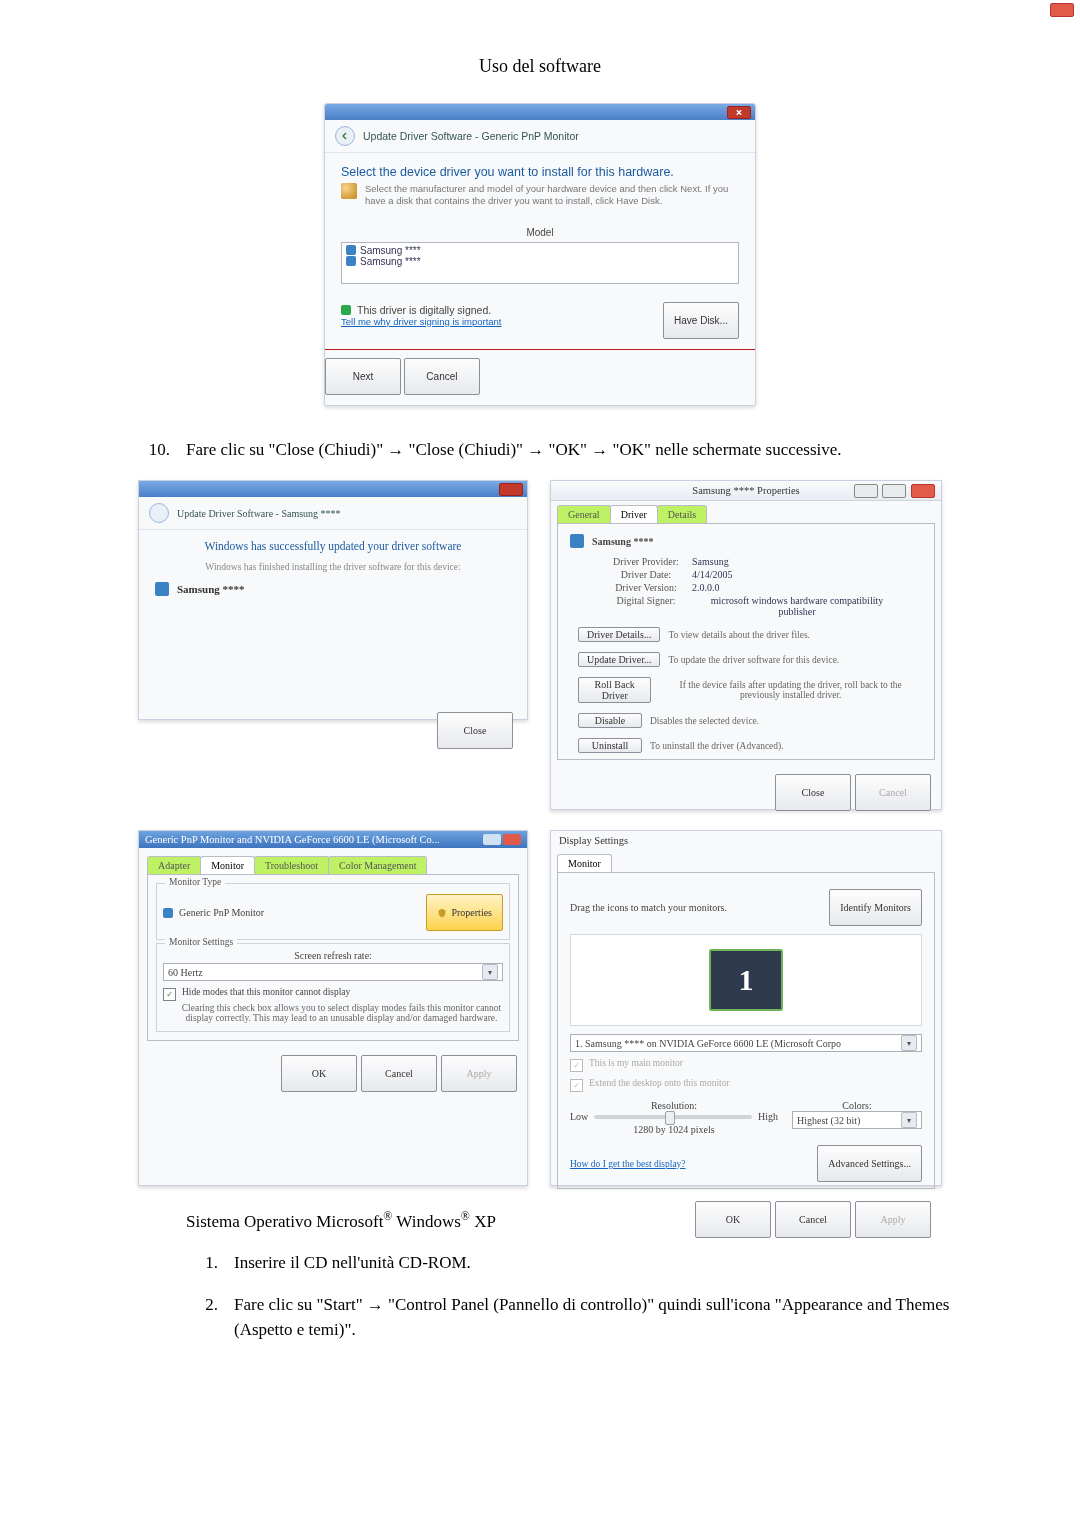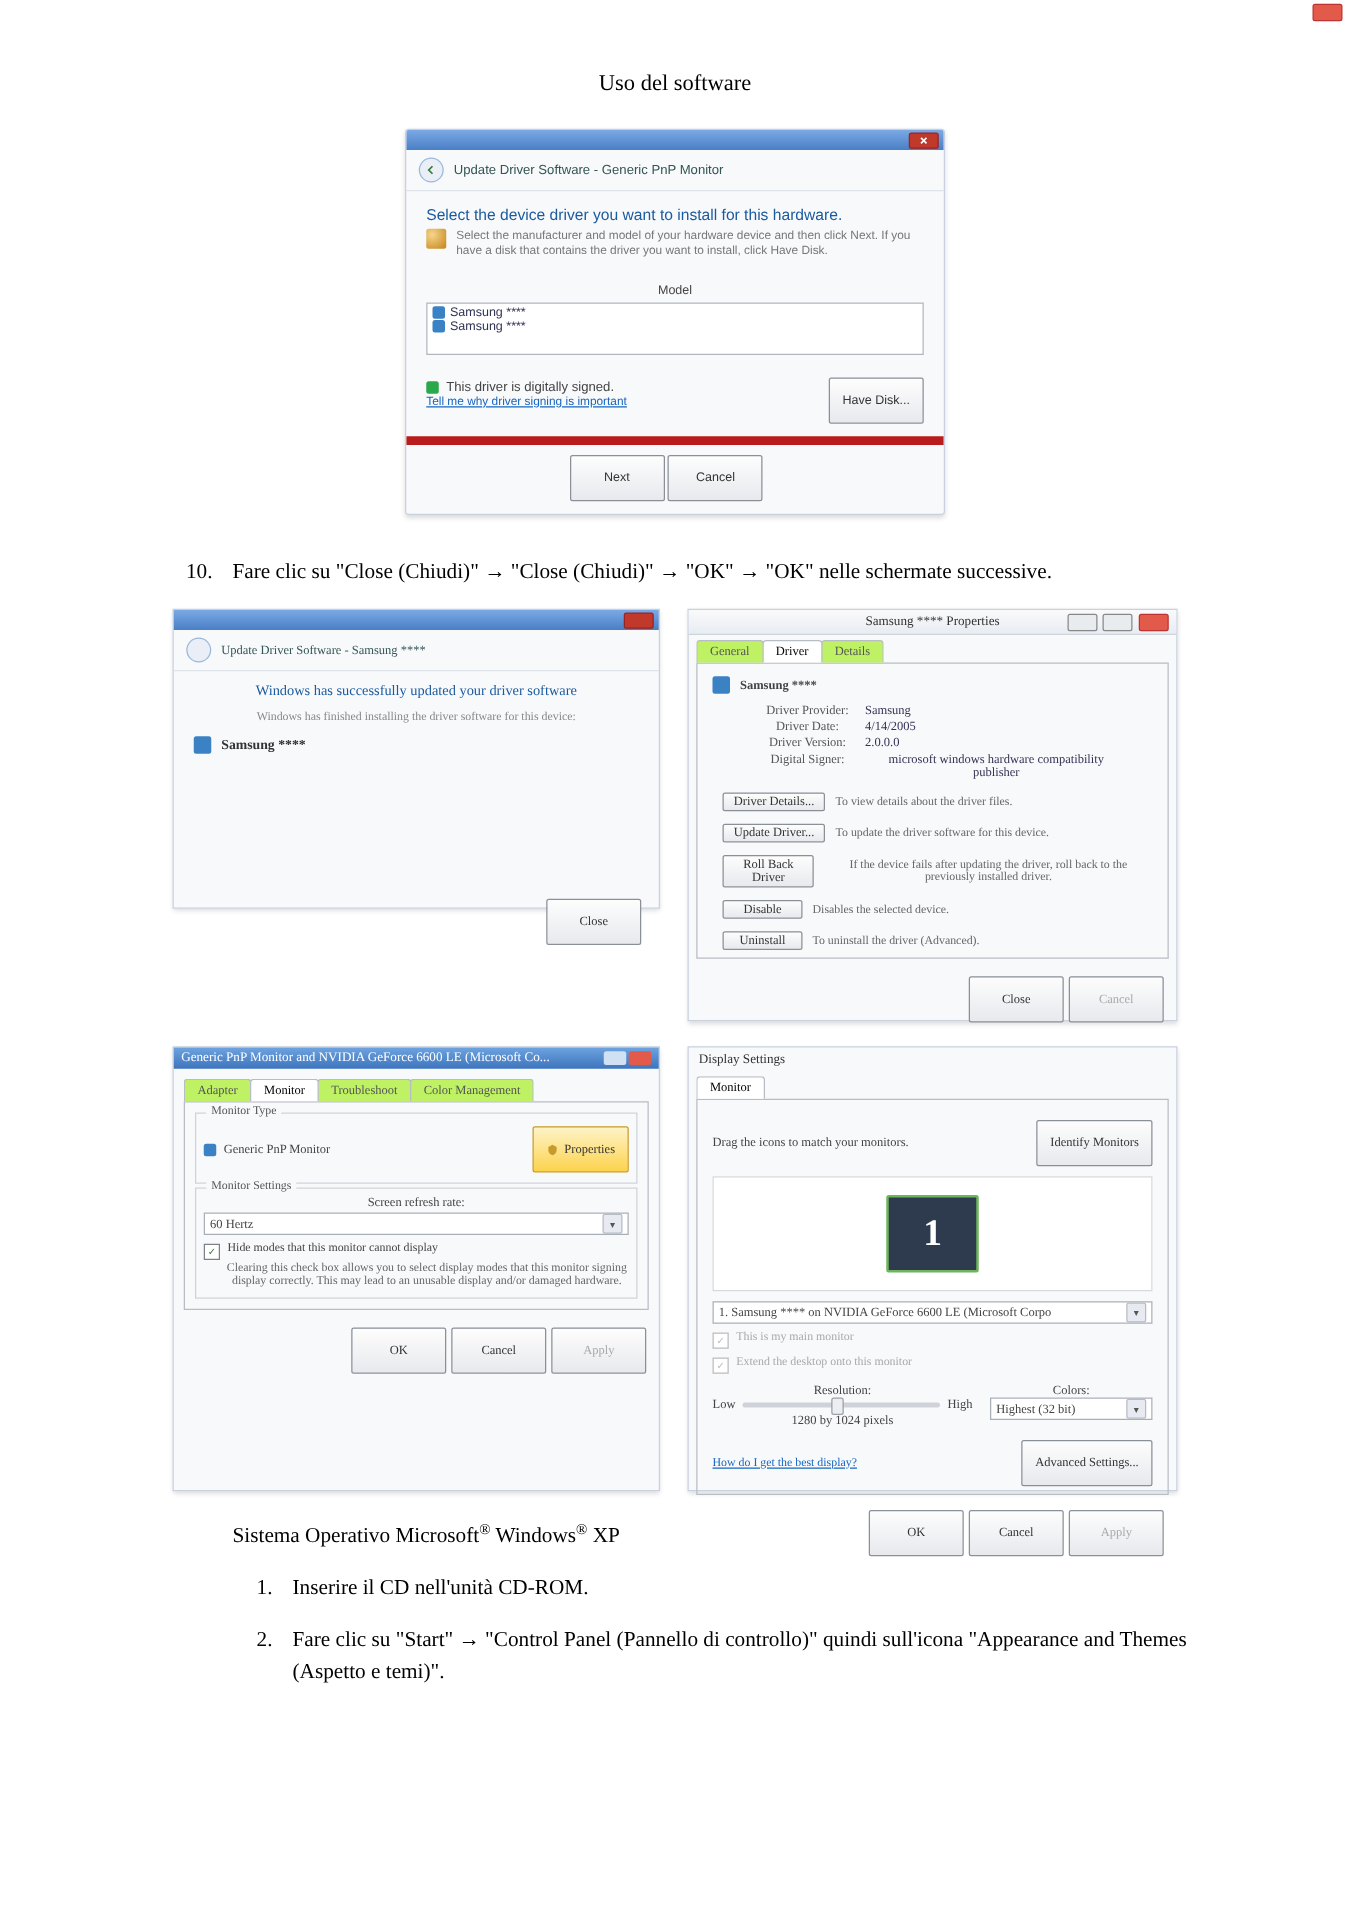--- a/index.html
+++ b/index.html
@@ -100,21 +100,21 @@
     font-size: 10px;
     padding: 12px 10px;
     min-width: 54px;
     border: 1px solid #8a8f98;
     border-radius: 2px;
     background: linear-gradient(#fdfdfd,#e7e9ed);
     color: #333;
   }
   .btn.disabled { color: #aaa; }
   .btn.thin { min-width: 46px; padding: 1px 8px; }
-  .btn-row-right { text-align: center; padding: 8px 14px 10px 0; border-top: 7px solid #b91c1c; }
+  .btn-row-right { text-align: left; padding: 8px 14px 10px 0; border-top: 1px solid #b91c1c; }
 
   
   
   .dlg-success { width: 388px; height: 238px; }
   .dlg-success .crumb { font-size: 10px; }
   .succ-body { padding: 10px 16px 6px 16px; font-size: 10.5px; }
   .succ-title { color: #1a5a9e; font-size: 11.5px; margin-bottom: 10px; }
   .succ-sub { color: #888; font-size: 9.5px; margin-bottom: 10px; }
   .succ-dev { display: flex; align-items: center; gap: 8px; font-weight: bold; color: #333; font-size: 11px; }
   .succ-dev .mon-ico { width:14px;height:14px; background:#3b82c4; }
@@ -373,21 +373,21 @@
               <span class="grp-legend">Monitor Settings</span>
               <div style="margin-bottom:2px;">Screen refresh rate:</div>
               <div class="select">
                 <span>60 Hertz</span>
                 <span class="chev">▾</span>
               </div>
               <div class="chk">
                 <span class="box">✓</span>
                 <span>Hide modes that this monitor cannot display</span>
               </div>
-              <div style="font-size:9.5px;color:#666;margin:2px 0 0 17px;">Clearing this check box allows you to select display modes that this monitor signing display correctly. This may lead to an unusable display and/or damaged hardware.</div>
+              <div style="font-size:9.5px;color:#666;margin:2px 0 0 17px;">Clearing this check box allows you to select display modes fails this monitor cannot display correctly. This may lead to an unusable display and/or damaged hardware.</div>
             </div>
           </div>
         </div>
         <div class="mon-foot">
           <span class="btn">OK</span>
           <span class="btn">Cancel</span>
           <span class="btn disabled">Apply</span>
         </div>
       </div>
 

